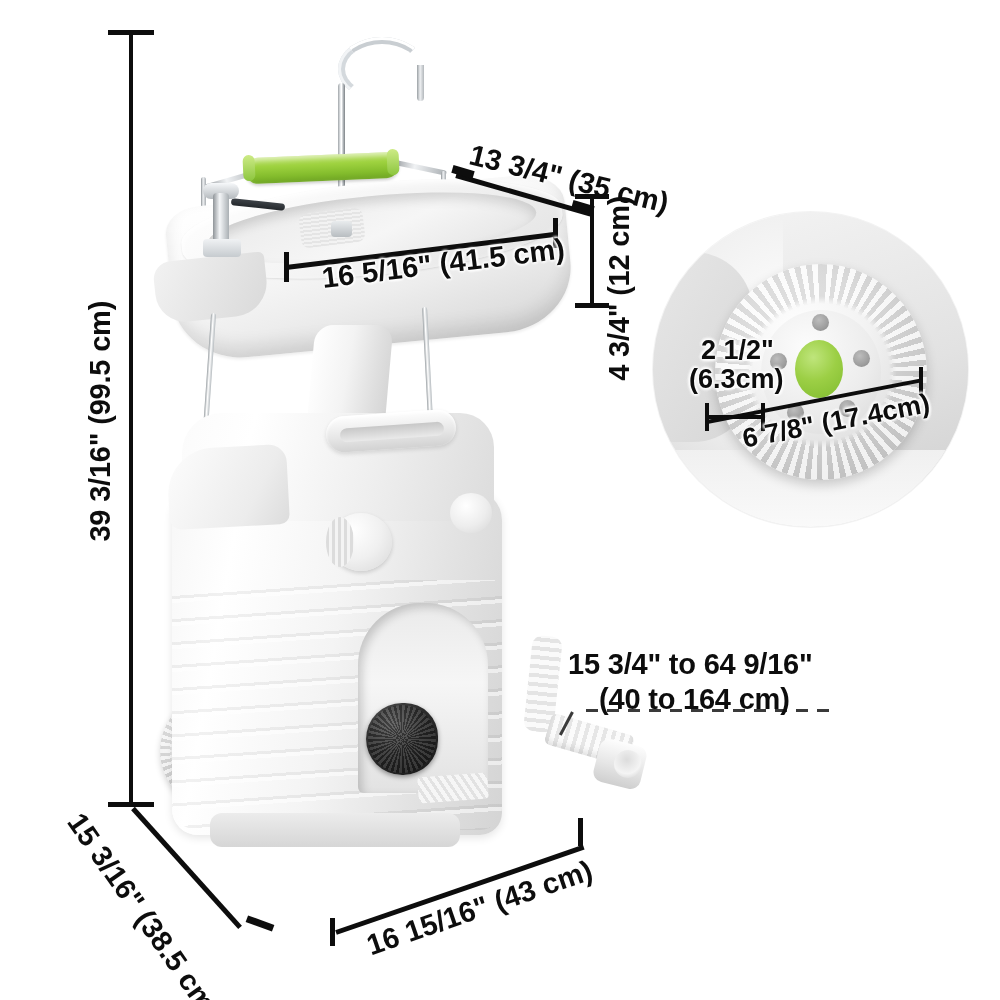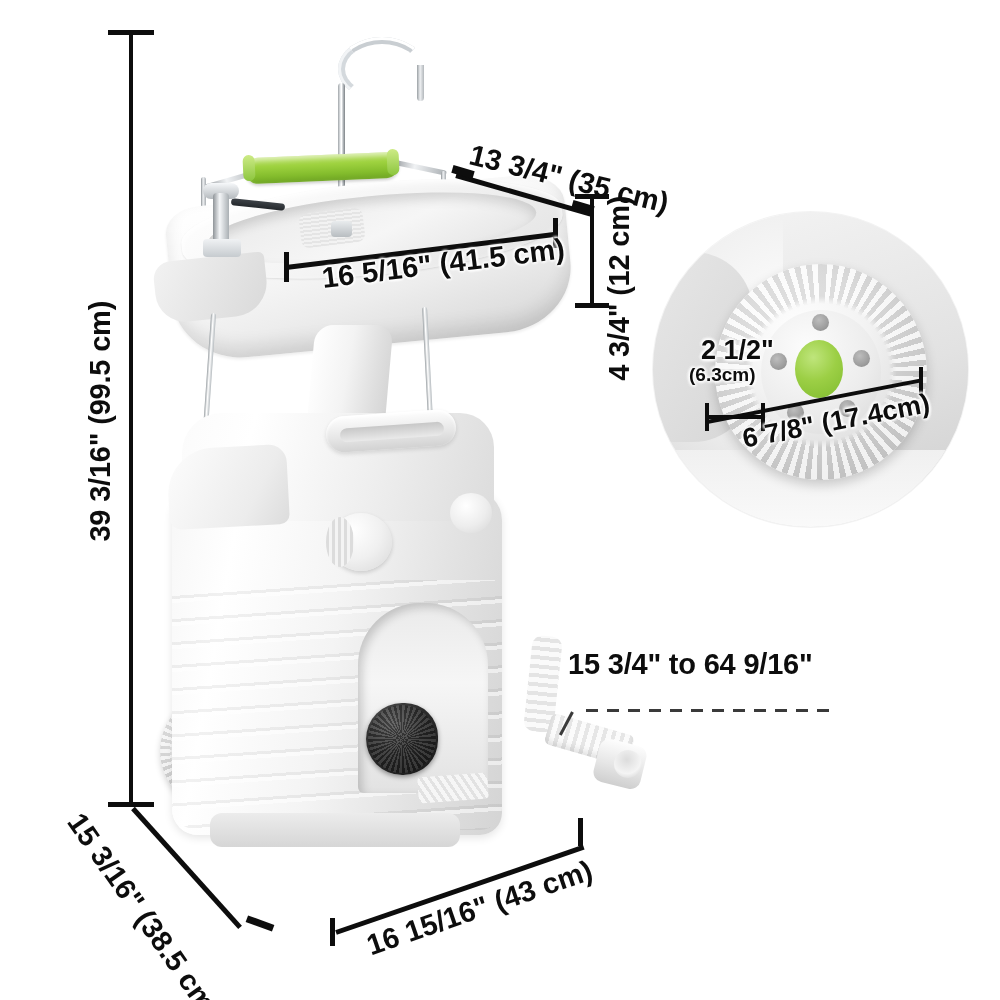--- a/index.html
+++ b/index.html
@@ -252,21 +252,21 @@
     <div class="inset-green"></div>
 
     <div class="dline" style="left:52px;top:203px;width:60px;height:4px;"></div>
     <div class="cap" style="left:52px;top:191px;width:4px;height:28px;"></div>
     <div class="cap" style="left:108px;top:191px;width:4px;height:28px;"></div>
 
     <div class="dline" style="left:54px;top:208px;width:217px;height:4px;transform:rotate(-11deg);"></div>
     <div class="cap" style="left:266px;top:155px;width:4px;height:28px;"></div>
 
     <div class="halo" style="left:48px;top:123px;font-size:27px;">2 1/2"</div>
-    <div class="halo" style="left:36px;top:152px;font-size:19px;">(6.3cm)</div>
+    <div class="halo" style="left:36px;top:152px;font-size:27px;">(6.3cm)</div>
     <div class="halo" style="left:90px;top:212px;font-size:27px;transform:rotate(-11deg);transform-origin:0 50%;">6 7/8" (17.4cm)</div>
   </div>
 
   <div class="dline" style="left:129px;top:32px;width:4px;height:775px;transform:none;"></div>
   <div class="cap" style="left:108px;top:30px;width:46px;height:5px;"></div>
   <div class="cap" style="left:108px;top:802px;width:46px;height:5px;"></div>
   <div class="dimtext" style="left:-20px;top:405px;font-size:29px;transform:rotate(-90deg);">39 3/16" (99.5 cm)</div>
 
   <div class="dline" style="left:286px;top:265px;width:272px;height:5px;transform:rotate(-7deg);"></div>
   <div class="cap" style="left:284px;top:252px;width:5px;height:30px;"></div>
@@ -290,14 +290,15 @@
   <div class="dline" style="left:336px;top:930px;width:262px;height:5px;transform:rotate(-19deg);"></div>
   <div class="cap" style="left:330px;top:918px;width:5px;height:28px;"></div>
   <div class="cap" style="left:578px;top:818px;width:5px;height:28px;"></div>
   <div class="halo" style="left:368px;top:930px;font-size:29px;transform:rotate(-19deg);transform-origin:0 50%;">16 15/16" (43 cm)</div>
 
   <div style="position:absolute;left:586px;top:709px;width:243px;height:3px;
               background:repeating-linear-gradient(90deg,#3a3a3a 0 12px,transparent 12px 21px);"></div>
   <div style="position:absolute;left:571px;top:712px;width:3px;height:26px;
               background:#3a3a3a;transform:rotate(28deg);transform-origin:50% 0;"></div>
   <div class="dimtext" style="left:568px;top:648px;font-size:29px;">15 3/4" to 64 9/16"</div>
+  <div class="dimtext" style="left:599px;top:683px;font-size:29px;">(40 to 164 cm)</div>
 
 </div>
 
 </body></html>

